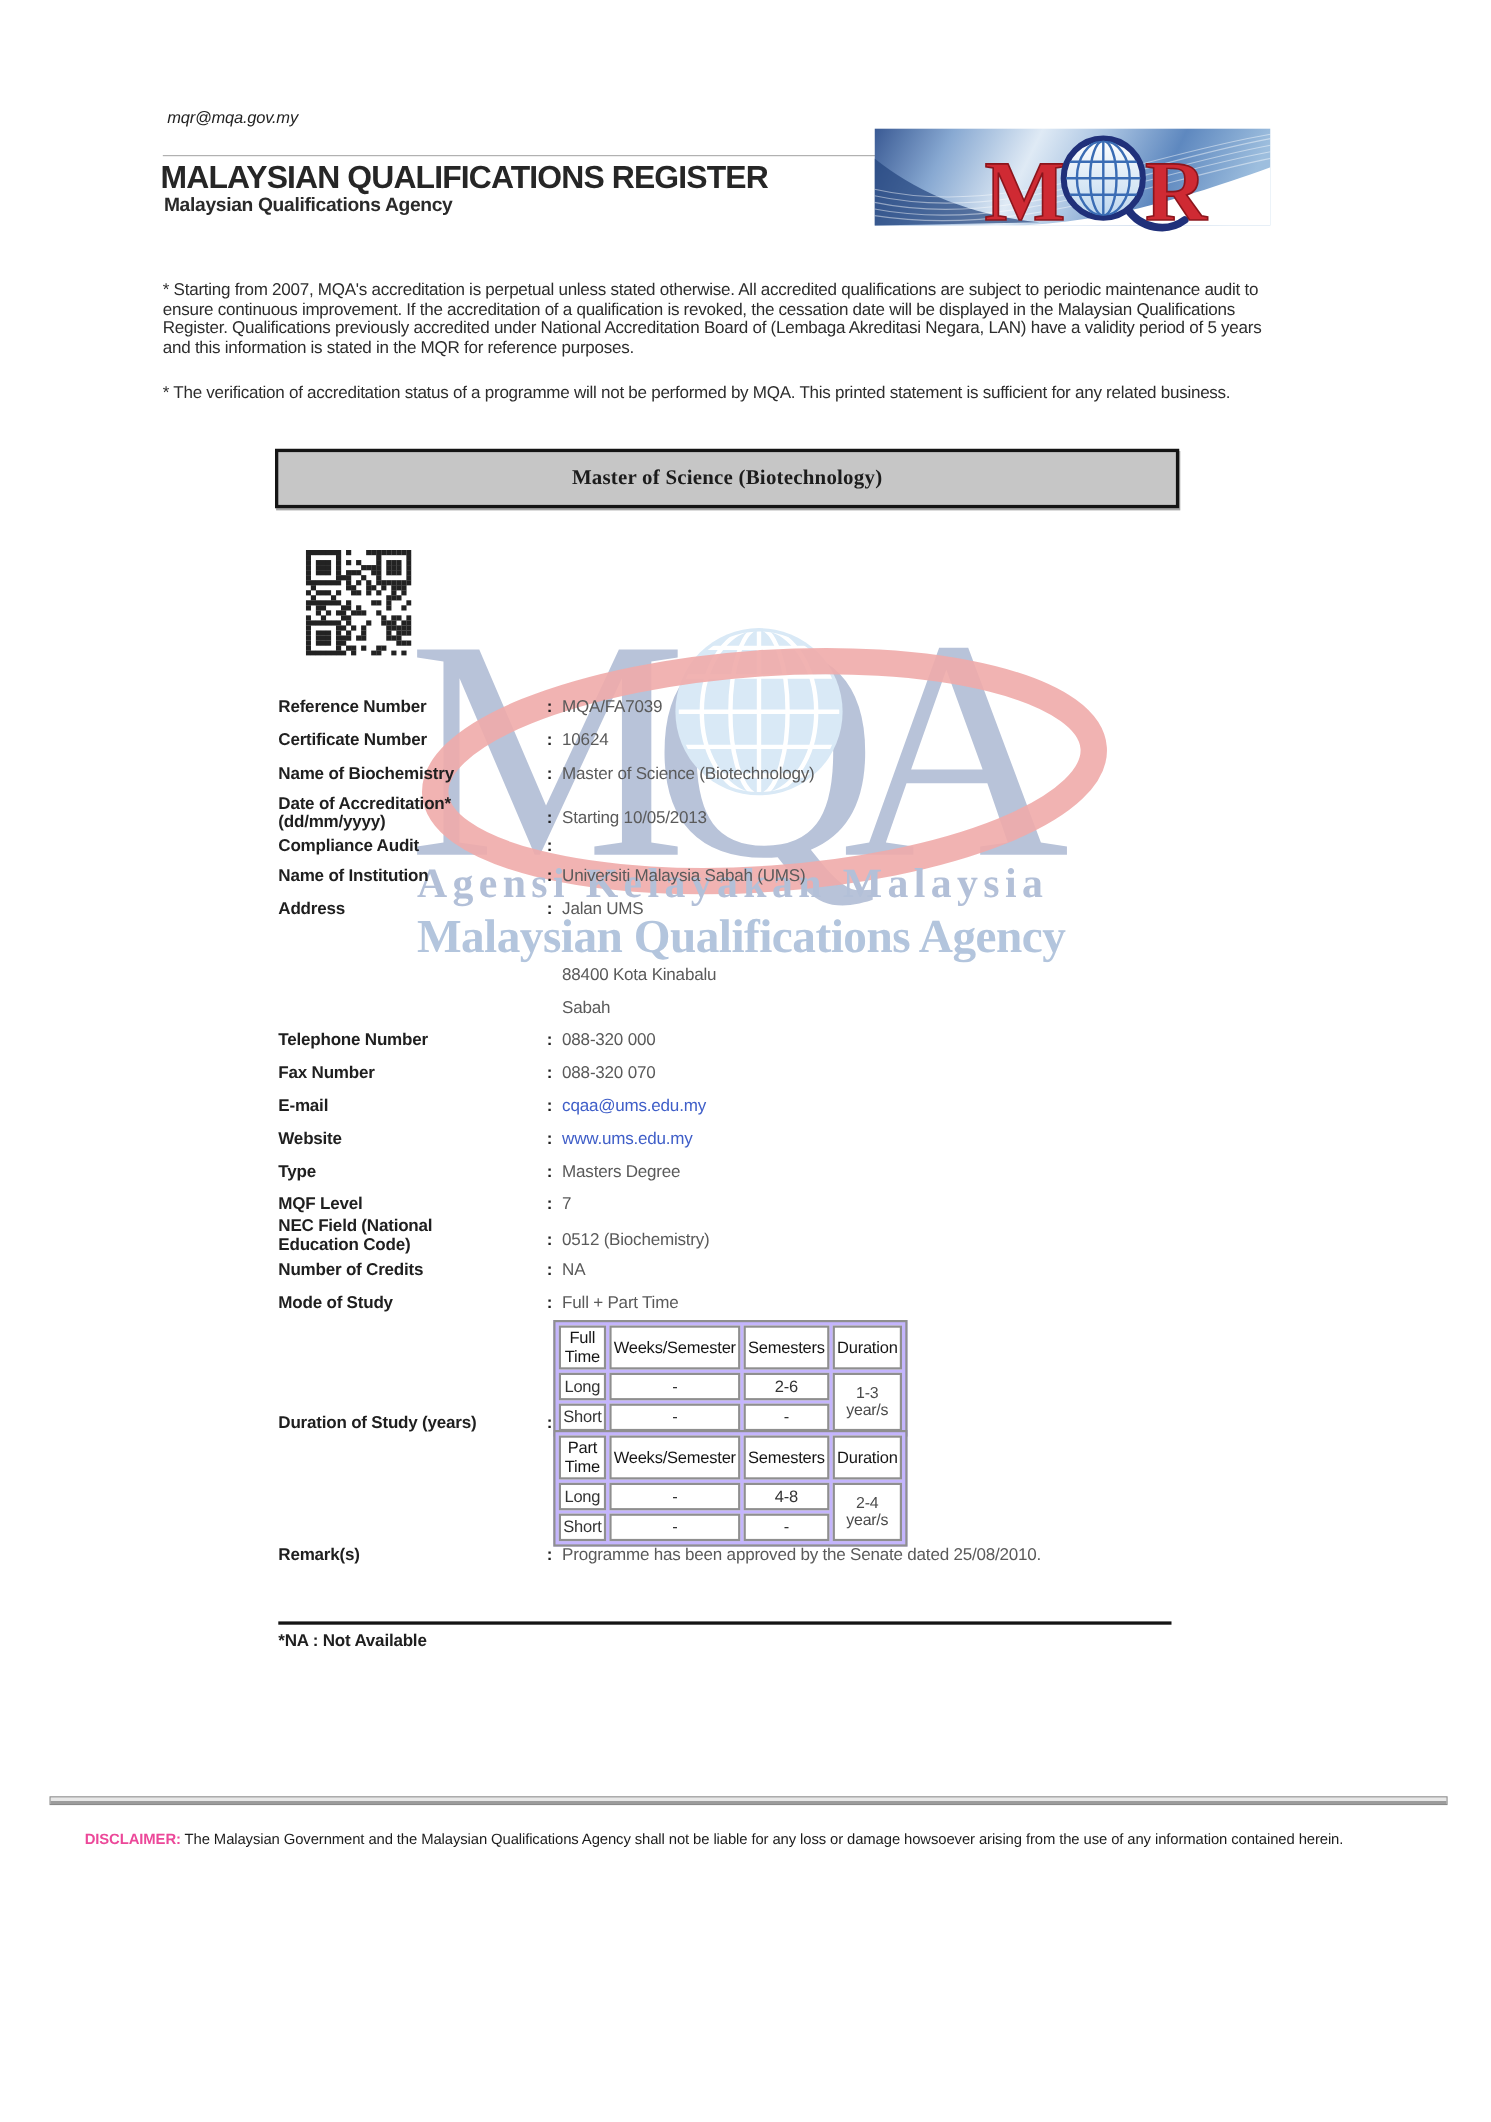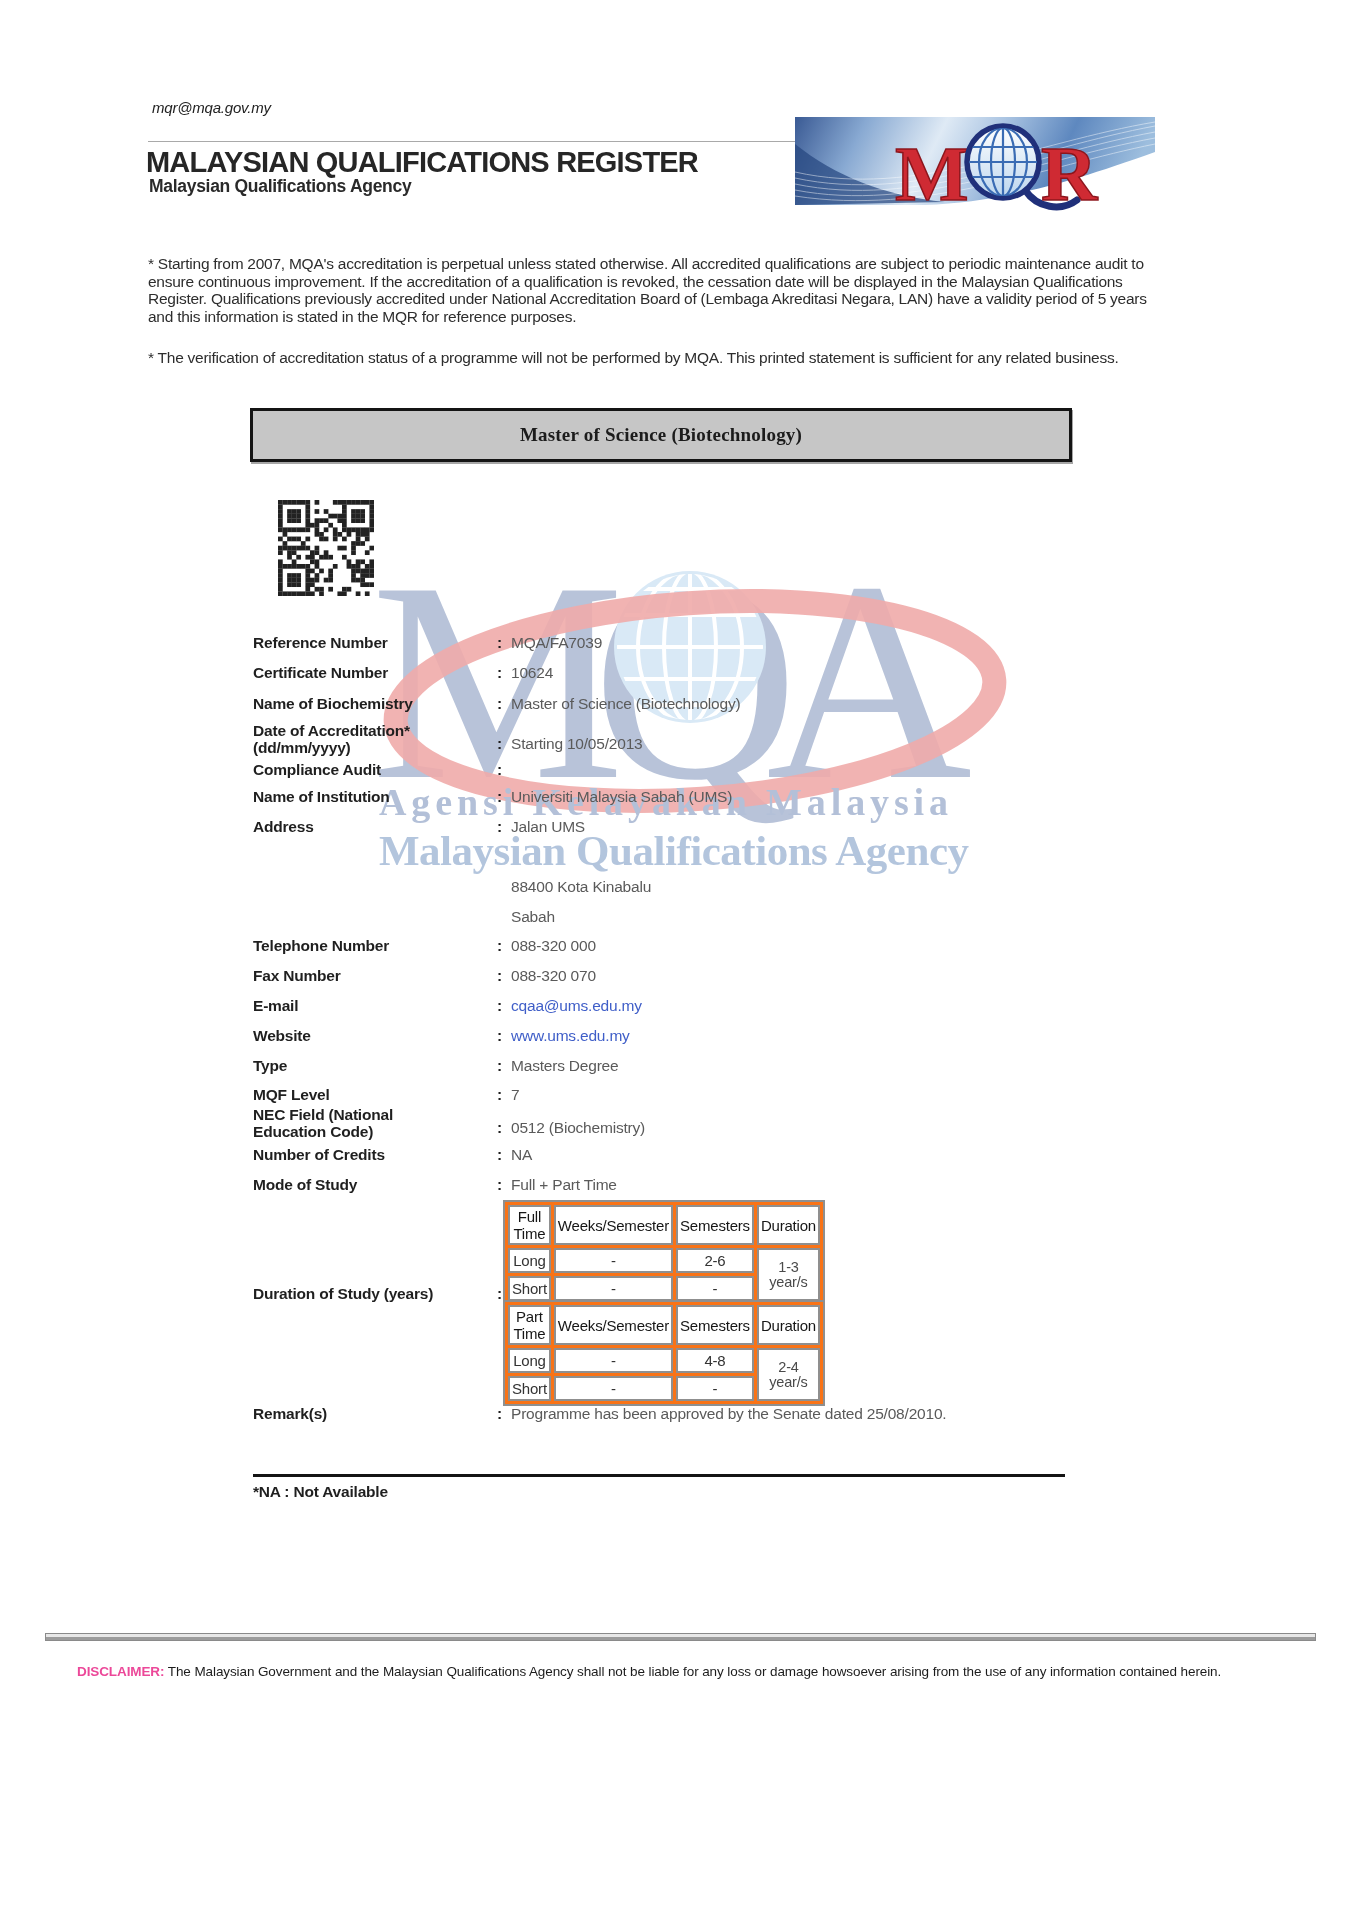--- a/index.html
+++ b/index.html
@@ -38,21 +38,21 @@
   .flabel{width:244px;font-weight:bold;color:#1f1f1f;flex:none;}
   .flabel span{display:block;}
   .fcolon{width:14px;flex:none;font-weight:bold;color:#1f1f1f;}
   .fvalue{flex:1;color:#5a5a5a;font-weight:normal;}
   .frow.two .fcolon,.frow.two .fvalue{margin-top:9px;}
   a.link{color:#3f5ec8;text-decoration:none;cursor:pointer;}
 
   
   #dtables{left:0;top:0;z-index:2;}
   .dtable{position:absolute;left:503px;border-collapse:separate;border-spacing:3px;
-          background:#f97316;border:2px solid #8f8f8f;table-layout:fixed;}
+          background:#c4b5fd;border:2px solid #8f8f8f;table-layout:fixed;}
   .dtable th,.dtable td{border:2px solid #8f8f8f;background:#fff;text-align:center;
           font-size:15px;color:#333;font-weight:normal;padding:1px 2px;height:19px;letter-spacing:-0.2px;}
   .dtable th{color:#161616;height:21px;}
   .dtable td.dur{color:#4a4a4a;font-size:14.5px;line-height:15px;}
 
   
   .rule{left:253px;top:1474px;width:812px;height:3px;background:#141414;}
   .footnote{left:253px;top:1483px;font-size:15.5px;font-weight:bold;color:#1f1f1f;letter-spacing:-0.2px;}
   .fbar{left:45px;top:1633px;width:1269px;height:6px;border:1px solid #8a8a8a;
         background:linear-gradient(to bottom,#e8e8e8 0 50%,#9c9c9c 50%);}

